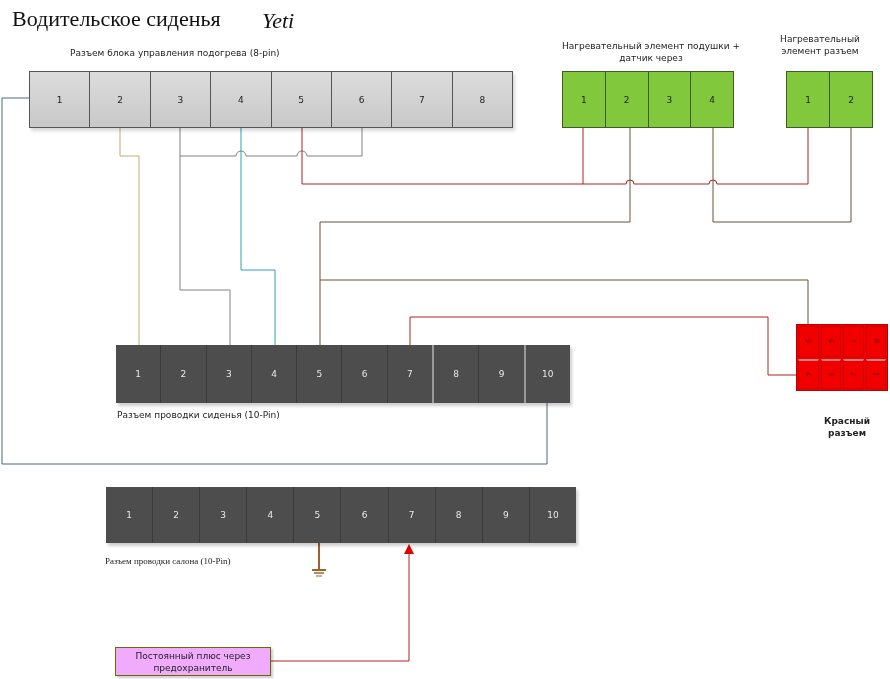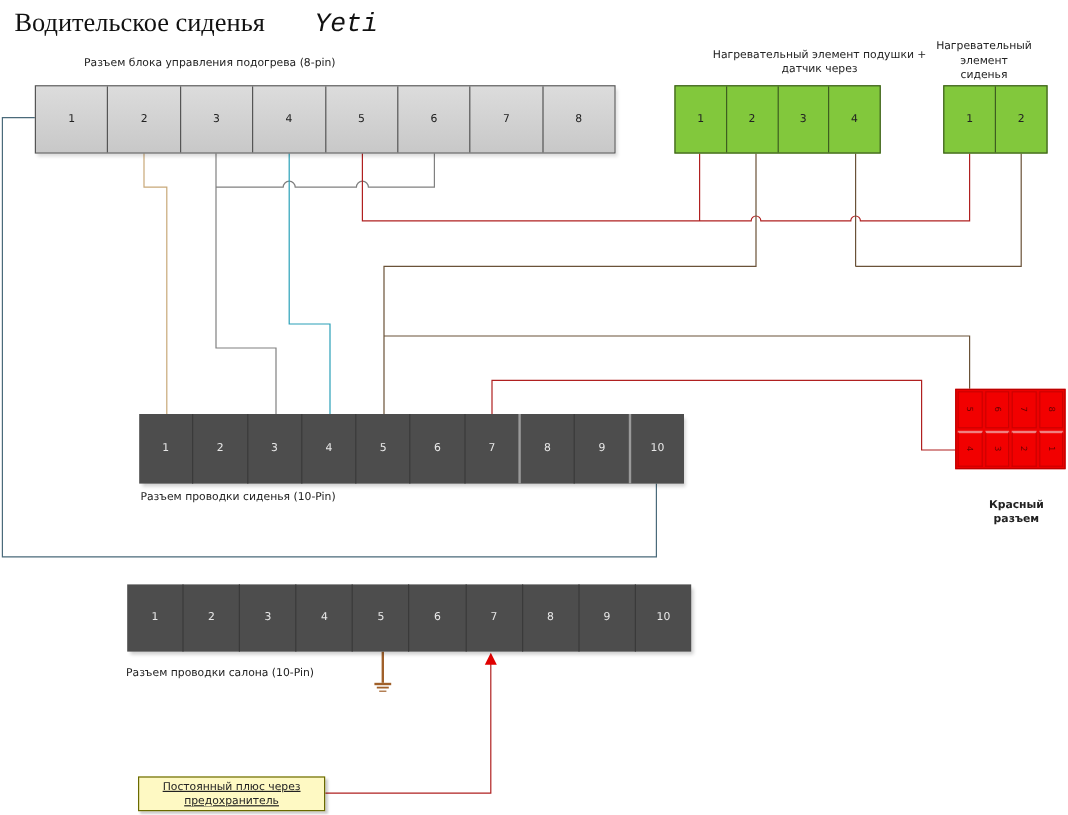--- a/index.html
+++ b/index.html
@@ -1,36 +1,36 @@
 <!DOCTYPE html>
 <html><head>
 <meta charset="utf-8">
 <style>
   html, body { margin:0; padding:0; background:#ffffff; }
   body { width:890px; height:679px; position:relative; overflow:hidden; font-family:"DejaVu Sans", sans-serif; }
   .title { position:absolute; left:12px; top:6px; font-family:"Liberation Serif", serif; font-size:22px; color:#111; }
-  .logo { position:absolute; left:262px; top:8px; font-family:Liberation Mono, monospace; font-style:italic; font-size:22px; color:#111; }
+  .logo { position:absolute; left:262px; top:8px; font-family:Liberation Serif, serif; font-style:italic; font-size:22px; color:#111; }
   .lbl { position:absolute; font-size:9px; color:#222; text-align:center; line-height:12px; }
   .conn { position:absolute; display:flex; box-sizing:border-box; }
   .conn .cell { flex:1; display:flex; align-items:center; justify-content:center; font-size:9px; box-sizing:border-box; }
   .grey { background:linear-gradient(#dcdcdc,#c8c8c8); border:1px solid #555; box-shadow:2px 3px 3px rgba(0,0,0,0.15); }
   .grey .cell { border-right:1px solid #555; color:#222; }
   .grey .cell:last-child { border-right:none; }
   .green { background:#82c83c; border:1px solid #3e5d20; }
   .green .cell { border-right:1px solid #3e5d20; color:#222; }
   .green .cell:last-child { border-right:none; }
   .dark { background:#4d4d4d; box-shadow:2px 3px 3px rgba(0,0,0,0.2); }
   .dark .cell { border-right:1px solid #3a3a3a; color:#e8e8e8; }
   .dark .cell:last-child { border-right:none; }
   .dark .cell.sep { border-right:2px solid #9a9a9a; }
   .red { position:absolute; left:796px; top:324px; width:92px; height:67px; background:#ee0000; display:grid; grid-template-columns:repeat(4,1fr); grid-template-rows:1fr 1fr; gap:2px; padding:1px; box-sizing:border-box; border:1px solid #b00; }
   .red .rc { background:#f20000; display:flex; align-items:center; justify-content:center; font-size:7px; color:#6a0000; border:1px solid #c00; }
   .red .rc span { transform:rotate(90deg); display:inline-block; }
   .red .rc.bottom { border-top:2px solid #f08080; }
-  .yellow { position:absolute; left:115px; top:647px; width:156px; height:29px; background:#fef9c3; border:1px solid #6a6a00; box-shadow:2px 2px 2px rgba(0,0,0,0.2); font-size:9px; color:#222; text-align:center; display:flex; align-items:center; justify-content:center; line-height:12px; box-sizing:border-box;text-decoration:underline; }
+  .yellow { position:absolute; left:115px; top:647px; width:156px; height:29px; background:#f0abfc; border:1px solid #6a6a00; box-shadow:2px 2px 2px rgba(0,0,0,0.2); font-size:9px; color:#222; text-align:center; display:flex; align-items:center; justify-content:center; line-height:12px; box-sizing:border-box; }
   svg.wires { position:absolute; left:0; top:0; }
 </style>
 </head>
 <body>
 
 <div class="title">Водительское сиденья</div>
 <div class="logo">Yeti</div>
 
 <svg class="wires" width="890" height="679">
 
@@ -68,34 +68,34 @@
   <div class="cell">1</div>
   <div class="cell">2</div>
   <div class="cell">3</div>
   <div class="cell">4</div>
   <div class="cell">5</div>
   <div class="cell">6</div>
   <div class="cell">7</div>
   <div class="cell">8</div>
 </div>
 
-<div class="lbl" style="left:556px; top:40px; width:190px;margin-left:32px;">
+<div class="lbl" style="left:556px; top:40px; width:190px;">
   <div>Нагревательный элемент подушки +</div>
   <div>датчик через</div>
 </div>
 <div class="conn green" style="left:562px; top:71px; width:172px; height:57px;">
   <div class="cell">1</div>
   <div class="cell">2</div>
   <div class="cell">3</div>
   <div class="cell">4</div>
 </div>
 
 <div class="lbl" style="left:780px; top:33px; width:80px;">
   <div>Нагревательный</div>
-  <div>элемент сиденья</div>
+  <div>элемент разъем</div>
 </div>
 <div class="conn green" style="left:786px; top:71px; width:87px; height:57px;">
   <div class="cell">1</div>
   <div class="cell">2</div>
 </div>
 
 <div class="conn dark" style="left:116px; top:345px; width:454px; height:58px;">
   <div class="cell">1</div>
   <div class="cell">2</div>
   <div class="cell">3</div>
@@ -142,20 +142,20 @@
   <div class="cell">2</div>
   <div class="cell">3</div>
   <div class="cell">4</div>
   <div class="cell">5</div>
   <div class="cell">6</div>
   <div class="cell">7</div>
   <div class="cell">8</div>
   <div class="cell">9</div>
   <div class="cell">10</div>
 </div>
-<div class="lbl" style="left:105px; top:555px;">Разъем проводки салона (10-Pin)</div>
+<div class="lbl" style="left:105px; top:555px;font-family:Liberation Serif, serif;">Разъем проводки салона (10-Pin)</div>
 
 <div class="yellow">
   <div>
     <div>Постоянный плюс через</div>
     <div>предохранитель</div>
   </div>
 </div>
 
 </body></html>

